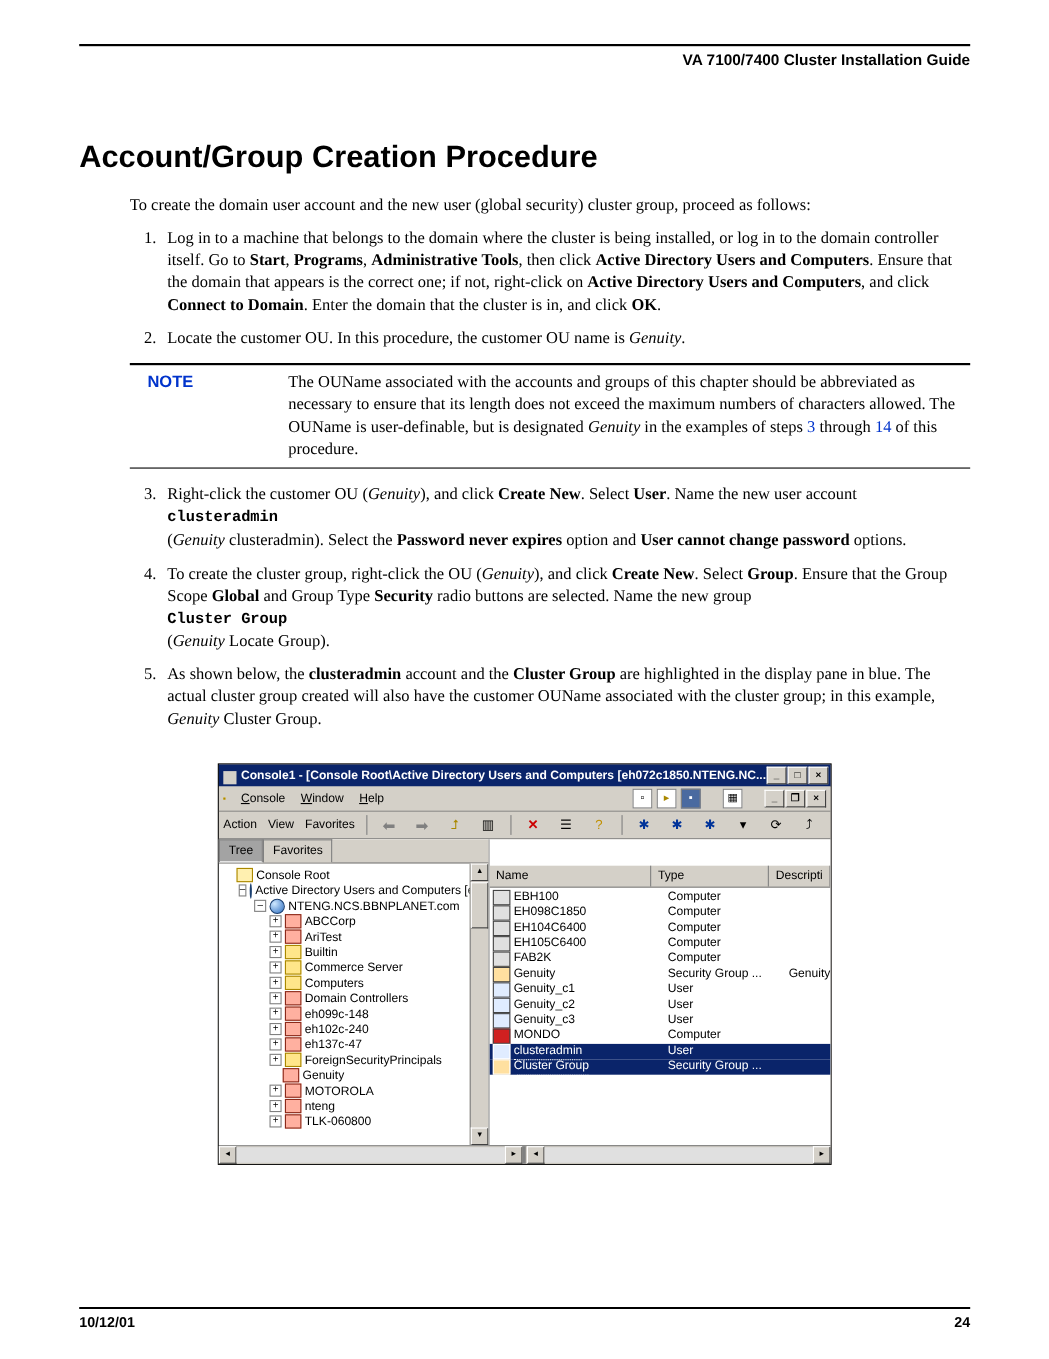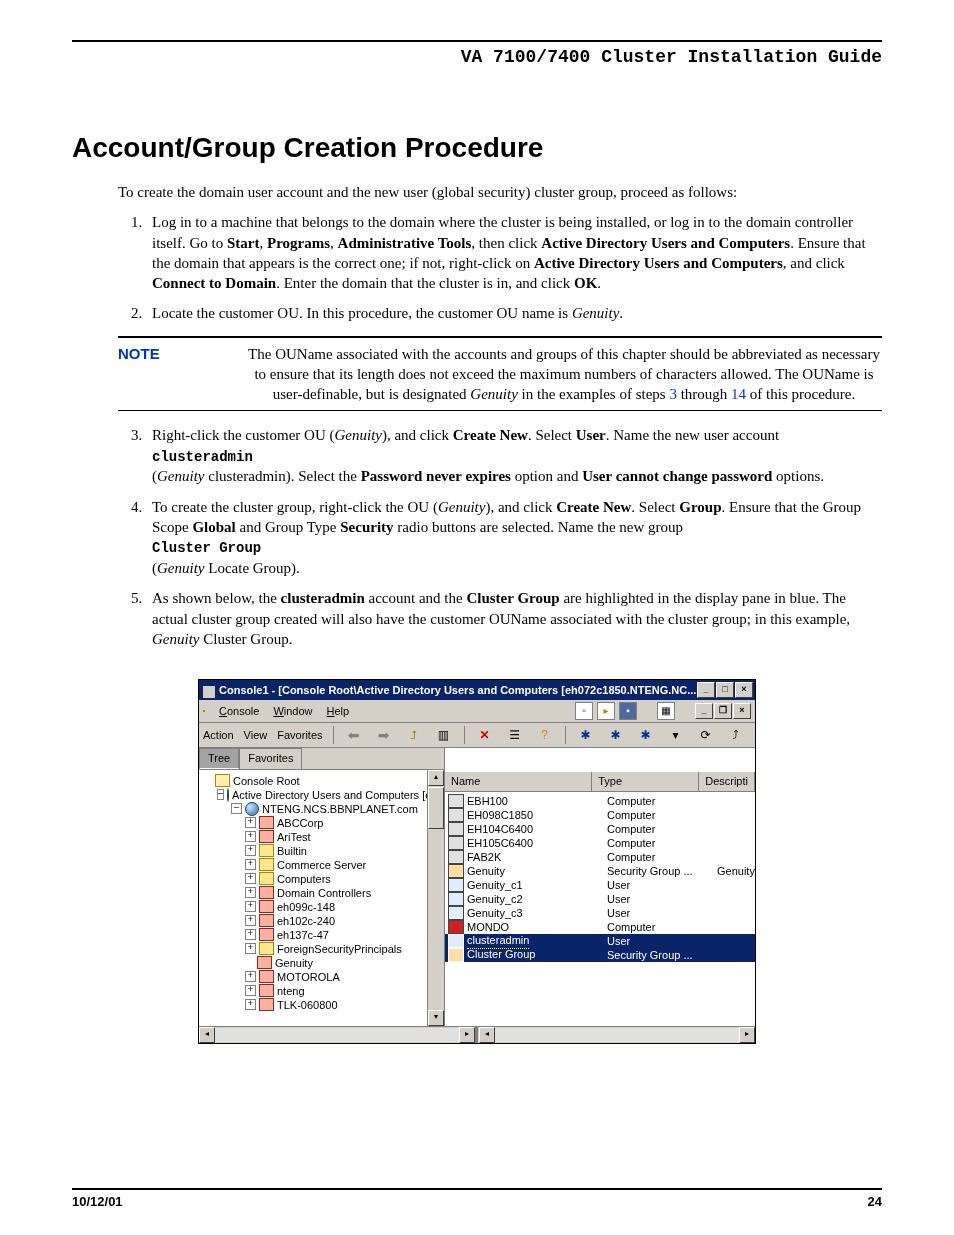--- a/index.html
+++ b/index.html
@@ -9,23 +9,23 @@
     margin: 0;
     padding: 40px 72px 30px 72px;
     line-height: 1.35;
   }
   .top-rule {
     border-top: 2px solid #000;
     margin-bottom: 3px;
   }
   .header-line {
     text-align: right;
-    font-family: Liberation Mono, monospace;
-    font-weight: bold;
-    font-size: 18px;
+    font-family: Liberation Sans, sans-serif;
+    font-weight: bold;
+    font-size: 14px;
     margin-bottom: 60px;
   }
   h1 {
     font-family: Arial, Helvetica, sans-serif;
     font-weight: bold;
     font-size: 28px;
     margin: 0 0 8px 0;
   }
   .intro {
     margin-left: 46px;
@@ -46,22 +46,23 @@
     padding: 6px 0 6px 0;
     display: flex;
     margin-bottom: 14px;
   }
   .note-label {
     font-family: Arial, Helvetica, sans-serif;
     font-weight: bold;
     color: #0033cc;
     width: 128px;
     flex-shrink: 0;
-  }
-  .note-body { flex: 1; text-align: center; }
+    margin-left: 16px;
+  }
+  .note-body { flex: 1; }
   .mono {
     font-family: "Courier New", monospace;
     font-weight: bold;
     font-size: 14px;
   }
   .step-ref { color: #0033cc; }
   .screenshot-wrap {
     text-align: center;
     margin-top: 30px;
   }

